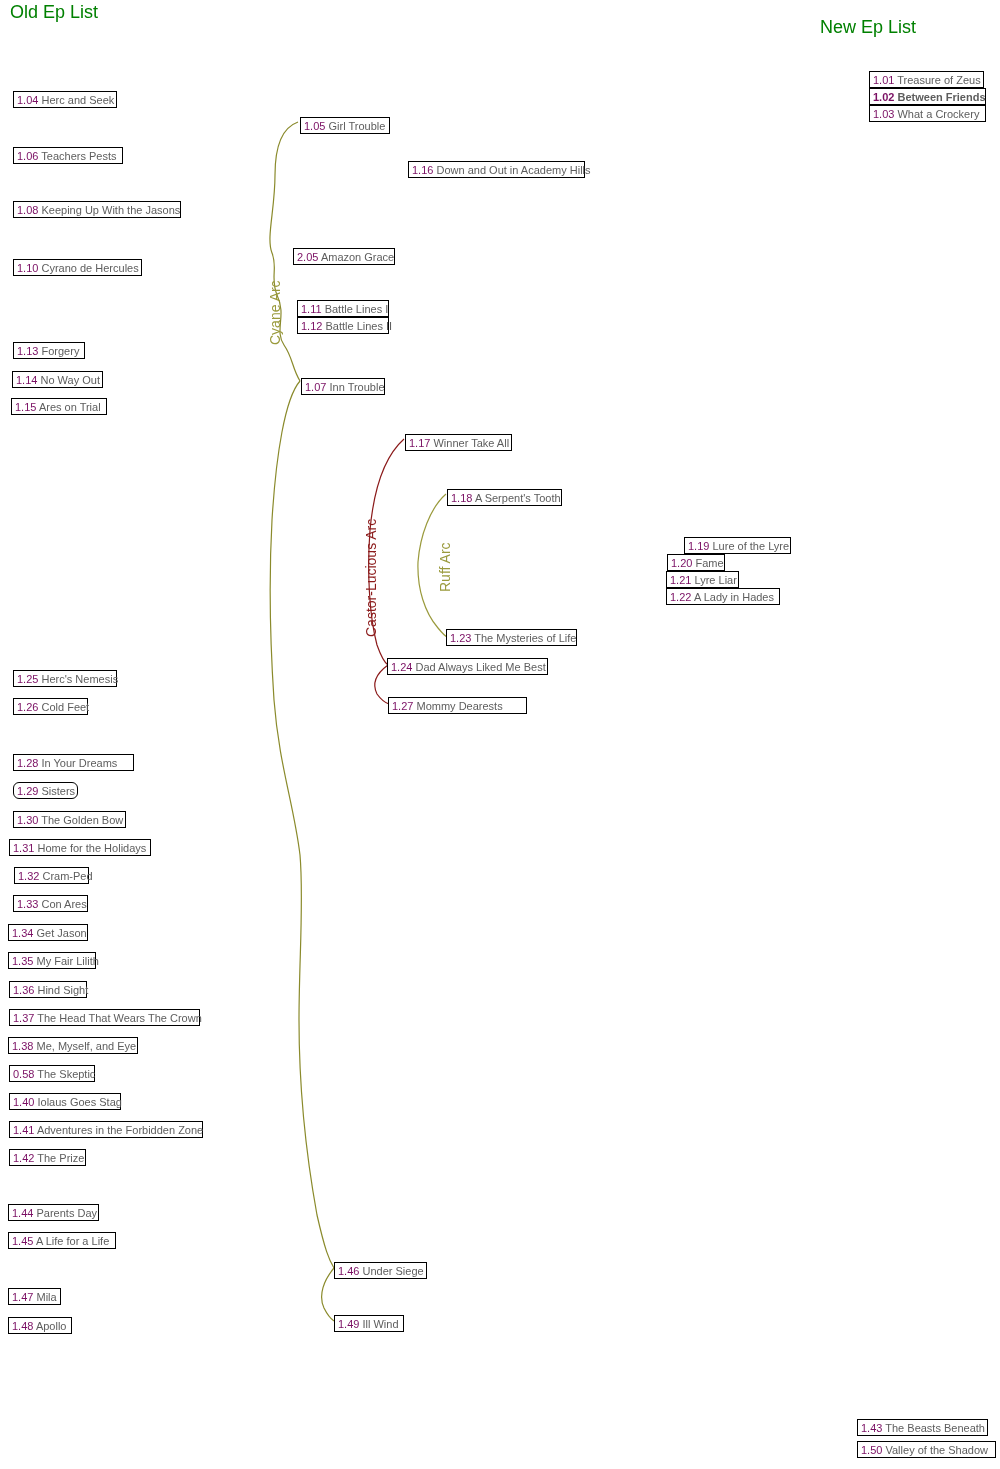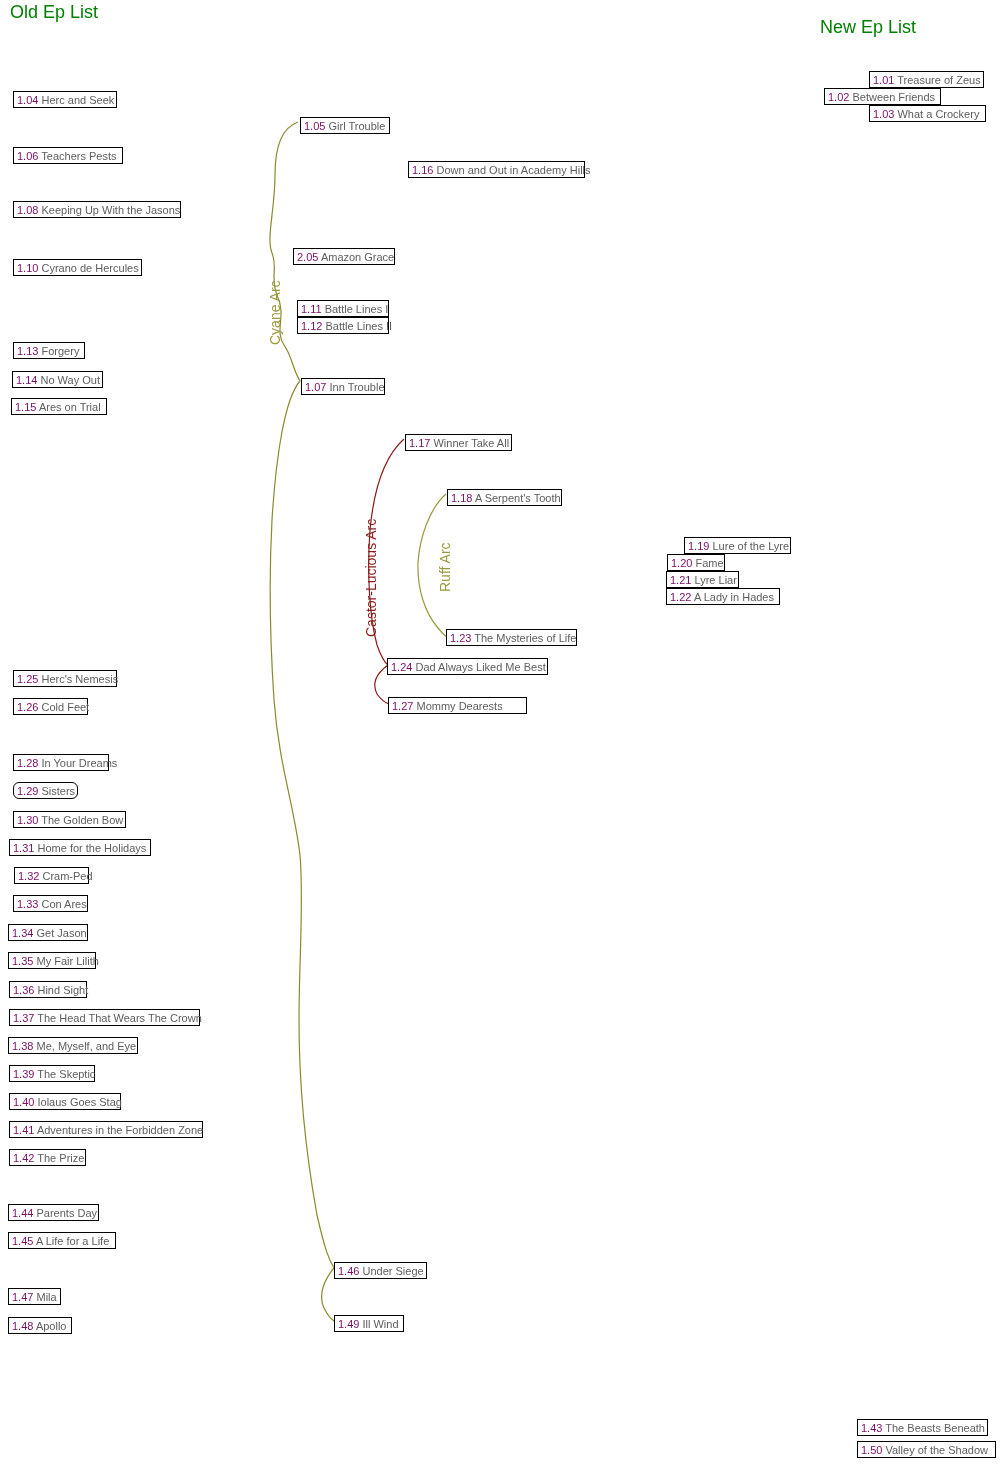--- a/index.html
+++ b/index.html
@@ -68,32 +68,32 @@
   <div id="boxes">
       <div class="ep" style="left: 13px; top: 91px; width: 104px;"><span class="num">1.04</span> <span class="ttl">Herc and Seek</span></div>
       <div class="ep" style="left: 13px; top: 147px; width: 110px;"><span class="num">1.06</span> <span class="ttl">Teachers Pests</span></div>
       <div class="ep" style="left: 13px; top: 201px; width: 168px;"><span class="num">1.08</span> <span class="ttl">Keeping Up With the Jasons</span></div>
       <div class="ep" style="left: 13px; top: 259px; width: 129px;"><span class="num">1.10</span> <span class="ttl">Cyrano de Hercules</span></div>
       <div class="ep" style="left: 13px; top: 342px; width: 72px;"><span class="num">1.13</span> <span class="ttl">Forgery</span></div>
       <div class="ep" style="left: 12px; top: 371px; width: 91px;"><span class="num">1.14</span> <span class="ttl">No Way Out</span></div>
       <div class="ep" style="left: 11px; top: 398px; width: 96px;"><span class="num">1.15</span> <span class="ttl">Ares on Trial</span></div>
       <div class="ep" style="left: 13px; top: 670px; width: 104px;"><span class="num">1.25</span> <span class="ttl">Herc's Nemesis</span></div>
       <div class="ep" style="left: 13px; top: 698px; width: 75px;"><span class="num">1.26</span> <span class="ttl">Cold Feet</span></div>
-      <div class="ep" style="left: 13px; top: 754px; width: 96px;"><span class="num">1.28</span> <span class="ttl">In Your Dreams</span></div>
+      <div class="ep" style="left: 13px; top: 754px; width: 121px;"><span class="num">1.28</span> <span class="ttl">In Your Dreams</span></div>
       <div class="ep" style="left: 13px; top: 782px; width: 65px; border-radius: 6px;"><span class="num">1.29</span> <span class="ttl">Sisters</span></div>
       <div class="ep" style="left: 13px; top: 811px; width: 113px;"><span class="num">1.30</span> <span class="ttl">The Golden Bow</span></div>
       <div class="ep" style="left: 9px; top: 839px; width: 142px;"><span class="num">1.31</span> <span class="ttl">Home for the Holidays</span></div>
       <div class="ep" style="left: 14px; top: 867px; width: 75px;"><span class="num">1.32</span> <span class="ttl">Cram-Ped</span></div>
       <div class="ep" style="left: 13px; top: 895px; width: 75px;"><span class="num">1.33</span> <span class="ttl">Con Ares</span></div>
       <div class="ep" style="left: 8px; top: 924px; width: 80px;"><span class="num">1.34</span> <span class="ttl">Get Jason</span></div>
       <div class="ep" style="left: 8px; top: 952px; width: 88px;"><span class="num">1.35</span> <span class="ttl">My Fair Lilith</span></div>
       <div class="ep" style="left: 9px; top: 981px; width: 78px;"><span class="num">1.36</span> <span class="ttl">Hind Sight</span></div>
       <div class="ep" style="left: 9px; top: 1009px; width: 191px;"><span class="num">1.37</span> <span class="ttl">The Head That Wears The Crown</span></div>
       <div class="ep" style="left: 8px; top: 1037px; width: 130px;"><span class="num">1.38</span> <span class="ttl">Me, Myself, and Eye</span></div>
-      <div class="ep" style="left: 9px; top: 1065px; width: 86px;"><span class="num">1.39</span> <span class="ttl">The Skeptic</span></div>
+      <div class="ep" style="left: 9px; top: 1065px; width: 86px;"><span class="num">0.58</span> <span class="ttl">The Skeptic</span></div>
       <div class="ep" style="left: 9px; top: 1093px; width: 112px;"><span class="num">1.40</span> <span class="ttl">Iolaus Goes Stag</span></div>
       <div class="ep" style="left: 9px; top: 1121px; width: 194px;"><span class="num">1.41</span> <span class="ttl">Adventures in the Forbidden Zone</span></div>
       <div class="ep" style="left: 9px; top: 1149px; width: 77px;"><span class="num">1.42</span> <span class="ttl">The Prize</span></div>
       <div class="ep" style="left: 8px; top: 1204px; width: 91px;"><span class="num">1.44</span> <span class="ttl">Parents Day</span></div>
       <div class="ep" style="left: 8px; top: 1232px; width: 108px;"><span class="num">1.45</span> <span class="ttl">A Life for a Life</span></div>
       <div class="ep" style="left: 8px; top: 1288px; width: 53px;"><span class="num">1.47</span> <span class="ttl">Mila</span></div>
       <div class="ep" style="left: 8px; top: 1317px; width: 64px;"><span class="num">1.48</span> <span class="ttl">Apollo</span></div>
       <div class="ep" style="left: 300px; top: 117px; width: 90px;"><span class="num">1.05</span> <span class="ttl">Girl Trouble</span></div>
       <div class="ep" style="left: 408px; top: 161px; width: 177px;"><span class="num">1.16</span> <span class="ttl">Down and Out in Academy Hills</span></div>
       <div class="ep" style="left: 293px; top: 248px; width: 102px;"><span class="num">2.05</span> <span class="ttl">Amazon Grace</span></div>
@@ -101,21 +101,21 @@
       <div class="ep" style="left: 297px; top: 317px; width: 92px;"><span class="num">1.12</span> <span class="ttl">Battle Lines II</span></div>
       <div class="ep" style="left: 301px; top: 378px; width: 84px;"><span class="num">1.07</span> <span class="ttl">Inn Trouble</span></div>
       <div class="ep" style="left: 405px; top: 434px; width: 107px;"><span class="num">1.17</span> <span class="ttl">Winner Take All</span></div>
       <div class="ep" style="left: 447px; top: 489px; width: 115px;"><span class="num">1.18</span> <span class="ttl">A Serpent's Tooth</span></div>
       <div class="ep" style="left: 446px; top: 629px; width: 131px;"><span class="num">1.23</span> <span class="ttl">The Mysteries of Life</span></div>
       <div class="ep" style="left: 387px; top: 658px; width: 161px;"><span class="num">1.24</span> <span class="ttl">Dad Always Liked Me Best</span></div>
       <div class="ep" style="left: 388px; top: 697px; width: 139px;"><span class="num">1.27</span> <span class="ttl">Mommy Dearests</span></div>
       <div class="ep" style="left: 334px; top: 1262px; width: 93px;"><span class="num">1.46</span> <span class="ttl">Under Siege</span></div>
       <div class="ep" style="left: 334px; top: 1315px; width: 70px;"><span class="num">1.49</span> <span class="ttl">Ill Wind</span></div>
       <div class="ep" style="left: 869px; top: 71px; width: 115px;"><span class="num">1.01</span> <span class="ttl">Treasure of Zeus</span></div>
-      <div class="ep" style="left: 824px; top: 88px; width: 117px;"><span class="num">1.02</span> <span class="ttl">Between Friends</span></div>
+      <div class="ep" style="left: 869px; top: 88px; width: 117px; font-weight: bold;"><span class="num">1.02</span> <span class="ttl">Between Friends</span></div>
       <div class="ep" style="left: 869px; top: 105px; width: 117px;"><span class="num">1.03</span> <span class="ttl">What a Crockery</span></div>
       <div class="ep" style="left: 684px; top: 537px; width: 107px;"><span class="num">1.19</span> <span class="ttl">Lure of the Lyre</span></div>
       <div class="ep" style="left: 667px; top: 554px; width: 58px;"><span class="num">1.20</span> <span class="ttl">Fame</span></div>
       <div class="ep" style="left: 666px; top: 571px; width: 73px;"><span class="num">1.21</span> <span class="ttl">Lyre Liar</span></div>
       <div class="ep" style="left: 666px; top: 588px; width: 114px;"><span class="num">1.22</span> <span class="ttl">A Lady in Hades</span></div>
       <div class="ep" style="left: 857px; top: 1419px; width: 131px;"><span class="num">1.43</span> <span class="ttl">The Beasts Beneath</span></div>
       <div class="ep" style="left: 857px; top: 1441px; width: 139px;"><span class="num">1.50</span> <span class="ttl">Valley of the Shadow</span></div>
     </div>
   <div id="labels">
       <div class="arclabel" style="left: 268px; top: 345px; color: rgb(154, 154, 60); transform: rotate(-90deg);">Cyane Arc</div>

